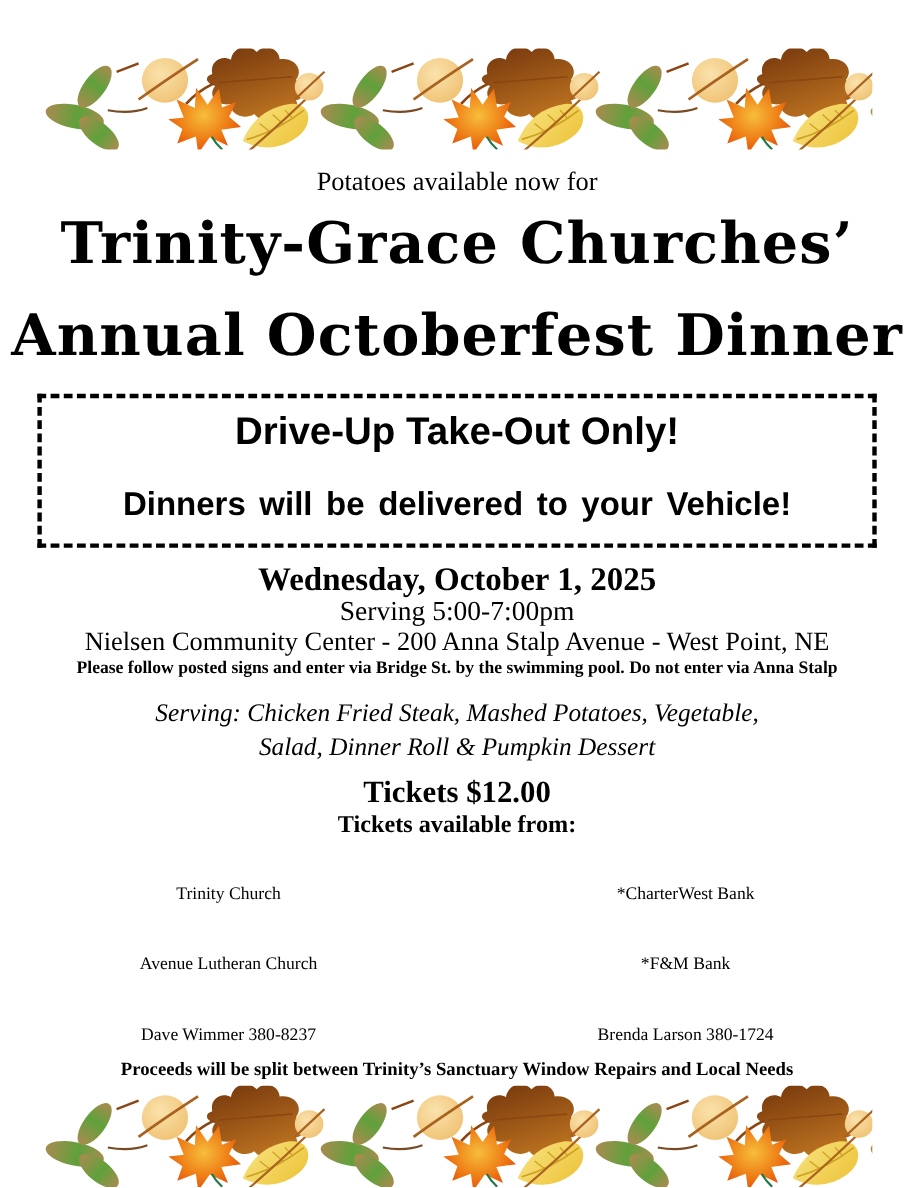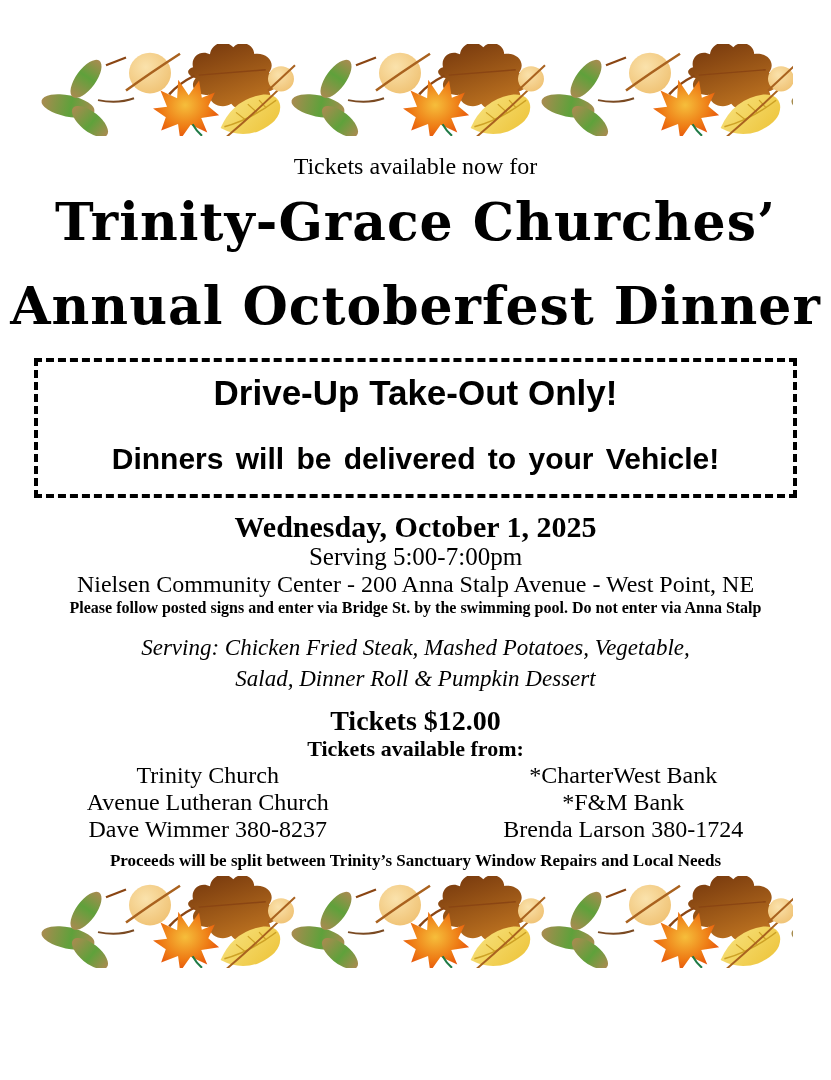--- a/index.html
+++ b/index.html
@@ -36,21 +36,21 @@
   .event-directions { font-size:16px; line-height:20px; font-weight:bold; white-space:nowrap; }
 
   .menu { margin-top:14px; text-align:center; font-style:italic; font-size:23px; line-height:31px; }
 
   .price { margin-top:12px; text-align:center; font-size:28px; line-height:30px; font-weight:bold; }
 
   .from-heading { text-align:center; font-size:22px; line-height:26px; font-weight:bold; }
 
   .columns { display:flex; width:100%; }
   .column { width:50%; text-align:center; list-style:none; }
-  .column li { font-size:24px; line-height:27px; white-space:nowrap; }
+  .column li { font-size:16px; line-height:27px; white-space:nowrap;margin-top:37px; }
 
   .footnote { margin-top:13px; text-align:center; font-size:23px; line-height:28px; }
 
   .proceeds { margin-top:7px; text-align:center; font-size:17px; line-height:21px; font-weight:bold; white-space:nowrap; }
 
   .defs-holder { position:absolute; width:0; height:0; overflow:hidden; }
 </style>
 </head>
 <body>
 
@@ -125,21 +125,21 @@
 
   <div class="leaf-border top">
     <svg viewBox="0 0 755 95" preserveAspectRatio="none">
       <use href="#leafTile" x="0" y="0"></use>
       <use href="#leafTile" x="250" y="0"></use>
       <use href="#leafTile" x="500" y="0"></use>
       <use href="#leafTile" x="750" y="0"></use>
     </svg>
   </div>
 
-  <div class="intro">Tickets available now for</div>
+  <div class="intro">Potatoes available now for</div>
 
   <div class="title">
     <div class="line">Trinity-Grace Churches’</div>
     <div class="line">Annual Octoberfest Dinner</div>
   </div>
 
   <div class="notice-box">
     <div class="notice-line1">Drive-Up Take-Out Only!</div>
     <div class="notice-line2">Dinners will be delivered to your Vehicle!</div>
   </div>

